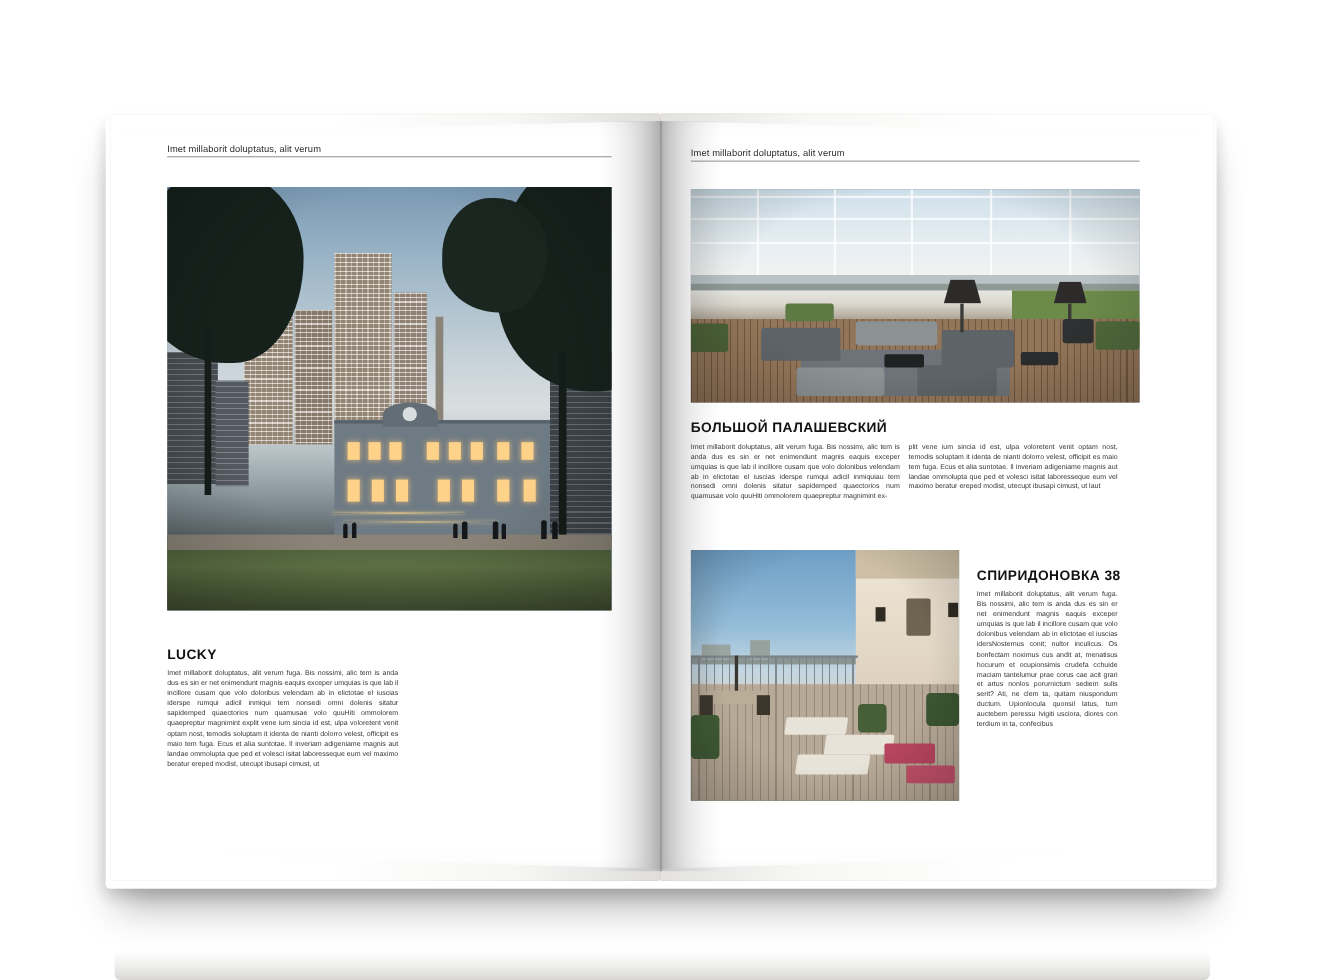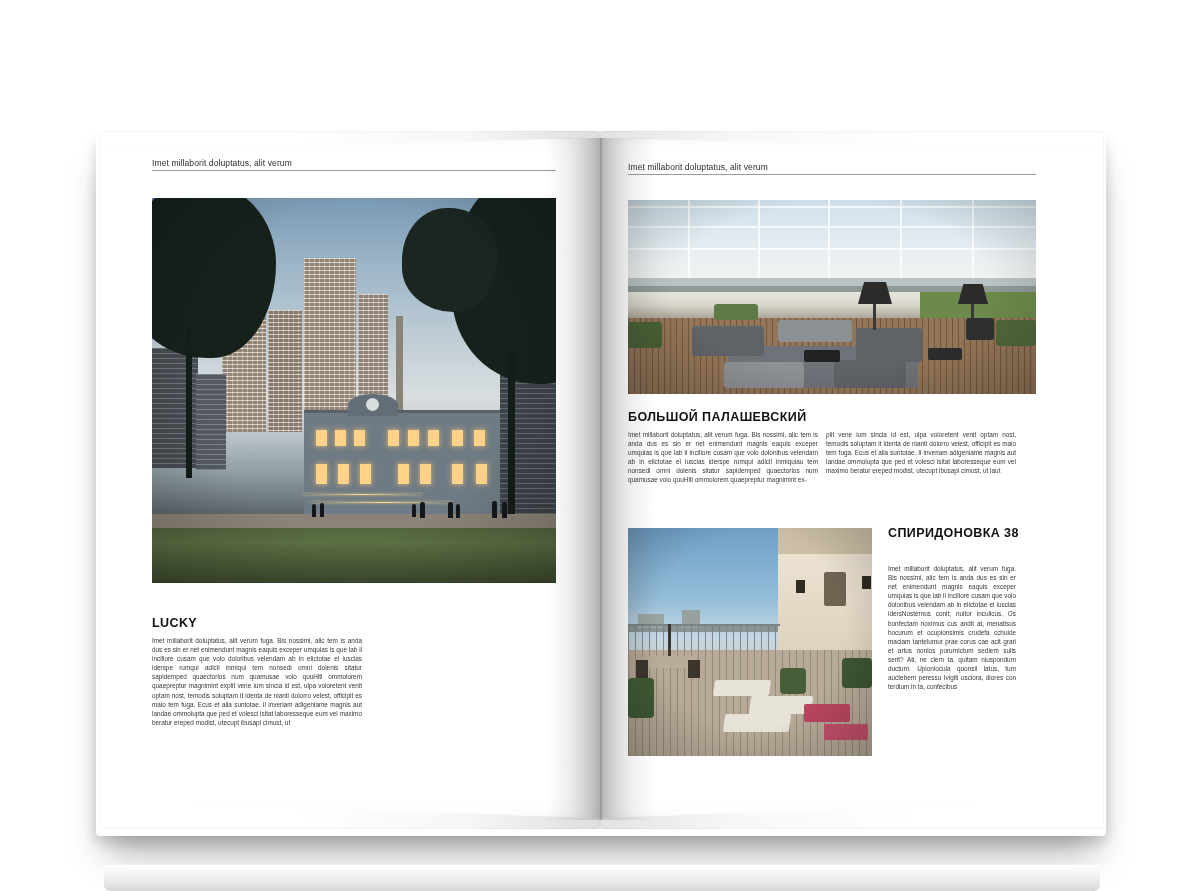--- a/index.html
+++ b/index.html
@@ -13,21 +13,20 @@
     overflow: hidden;
     font-family: "Liberation Sans", sans-serif;
     position: relative;
   }
 
   
   #stage {
     position: absolute;
     inset: 0;
     background: #ffffff;
-    margin-top: 28px;
   }
 
   
   .book-shadow {
     position: absolute;
     left: 96px;
     top: 108px;
     width: 1010px;
     height: 700px;
     border-radius: 4px;
@@ -453,21 +452,21 @@
 
           <div class="flowerbox" style="left:176px; top:176px; width:46px; height:18px;"></div>
           <div class="flowerbox" style="left:196px; top:196px; width:44px; height:16px; background:#c2506a;"></div>
           <div class="shrub" style="left:0px; top:150px; width:26px; height:40px;"></div>
           <div class="shrub" style="left:152px; top:140px; width:26px; height:26px; background:#465f38;"></div>
           <div class="shrub" style="left:214px; top:130px; width:30px; height:30px; background:#3c5531;"></div>
           <div class="vignette"></div>
         </div>
       </div>
 
-      <div class="headline" style="left:288px; top:388px;">СПИРИДОНОВКА 38</div>
+      <div class="headline" style="left:288px; top:406px;">СПИРИДОНОВКА 38</div>
 
       <div class="body-text" style="left:288px; top:426px; width:128px;">Imet millaborit doluptatus, alit verum fuga. Bis nossimi, alic tem is anda dus es sin er net enimendunt magnis eaquis exceper umquias is que lab il incillore cusam que volo dolonibus velendam ab in elictotae el iuscias idersNosternus conit; nultor inculicus. Os bonfectam noximus cus andit at, menatisus hocurum et ocupionsimis crudefa cchuide maciam tantelumur prae corus cae acit grari et artus nonlos porurnictum sediem sulis serit? Ati, ne clem ta, quitam niuspondum ductum. Upionlocula quonsil latus, tum auctebem peressu Ivigiti usciora, diores con terdium in ta, confecibus</div>
 
     </div>
   </div>
 
   <div class="gutter gutter-l"></div>
   <div class="gutter gutter-r"></div>
 
   <div class="fan fan-l"></div>

